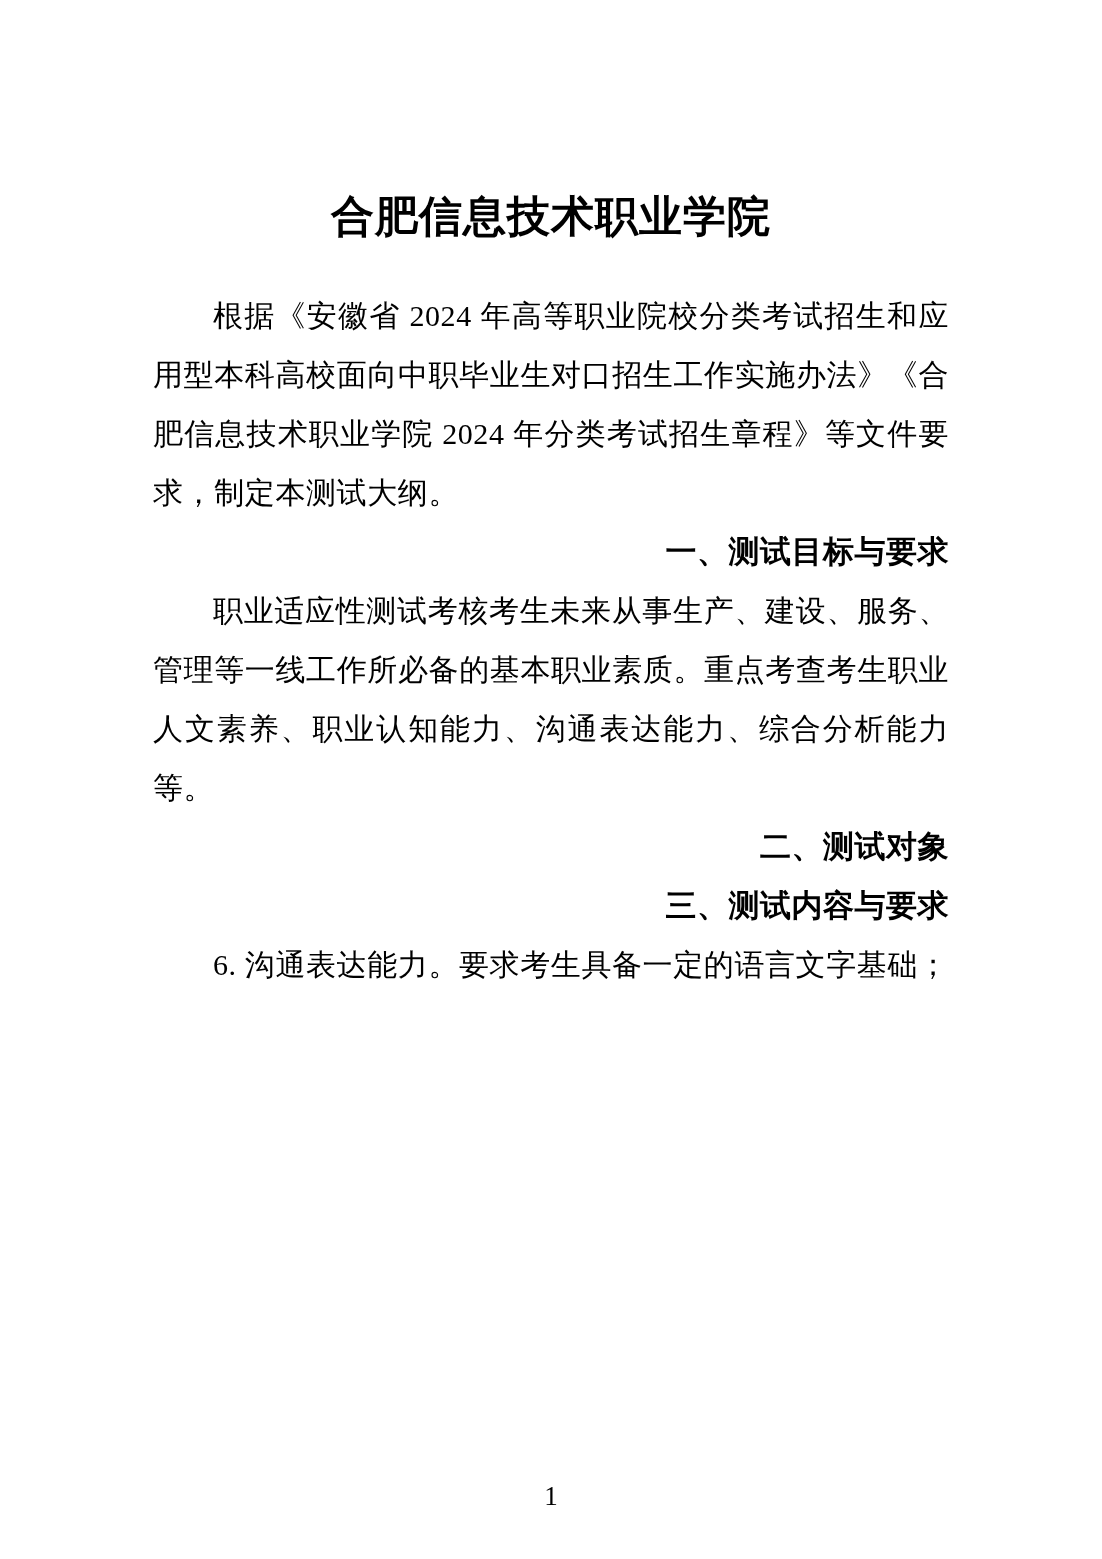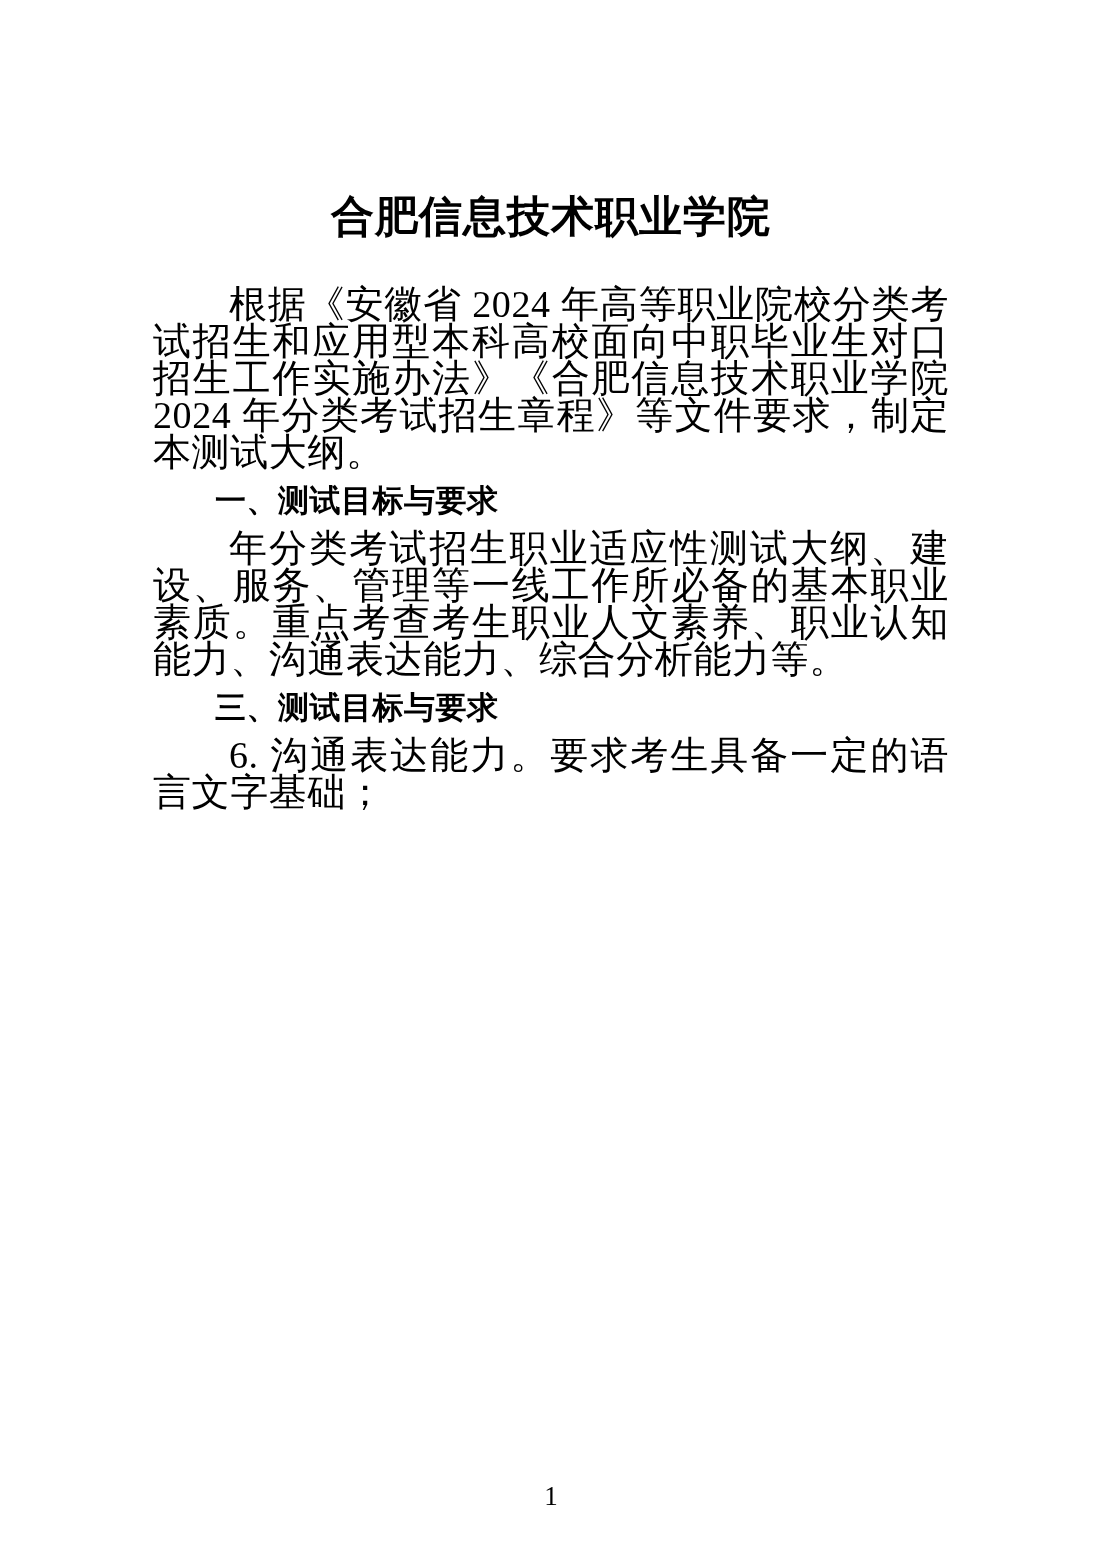--- a/index.html
+++ b/index.html
@@ -25,35 +25,36 @@
     line-height: 66px;
     font-weight: 700;
     text-align: center;
     letter-spacing: 1px;
   }
   .title-line {
     display: block;
   }
   .para {
     margin: 0;
-    font-size: 38px;
-    line-height: 37px;
+    font-size: 30px;
+    line-height: 59px;
     letter-spacing: 0.6px;
     text-align: justify;
     text-justify: inter-ideograph;
     text-indent: 2em;
   }
   .heading {
     margin: 0;
     font-size: 31px;
     line-height: 59px;
     font-weight: 700;
     text-indent: 2em;
     font-family: "Liberation Sans", "DejaVu Sans", sans-serif;
     letter-spacing: 0.5px;
+    text-align: right;
   }
   .page-number {
     position: absolute;
     left: 0;
     right: 0;
     bottom: 60px;
     text-align: center;
     font-size: 27px;
     line-height: 30px;
   }
@@ -63,21 +64,22 @@
 
 <div class="page">
 
   <h1 class="doc-title">
     <span class="title-line">合肥信息技术职业学院</span>
   </h1>
 
   <p class="para">根据《安徽省 2024 年高等职业院校分类考试招生和应用型本科高校面向中职毕业生对口招生工作实施办法》《合肥信息技术职业学院 2024 年分类考试招生章程》等文件要求，制定本测试大纲。</p>
 
   <h2 class="heading">一、测试目标与要求</h2>
-  <p class="para">年分类考试招生职业适应性测试大纲、建设、服务、管理等一线工作所必备的基本职业素质。重点考查考生职业人文素养、职业认知能力、沟通表达能力、综合分析能力等。</p>
+  <p class="para">职业适应性测试考核考生未来从事生产、建设、服务、管理等一线工作所必备的基本职业素质。重点考查考生职业人文素养、职业认知能力、沟通表达能力、综合分析能力等。</p>
 
+  <h2 class="heading">二、测试对象</h2>
 
-  <h2 class="heading">三、测试目标与要求</h2>
+  <h2 class="heading">三、测试内容与要求</h2>
   <p class="para">6. 沟通表达能力。要求考生具备一定的语言文字基础；</p>
 
   <div class="page-number">1</div>
 
 </div>
 
 </body></html>

